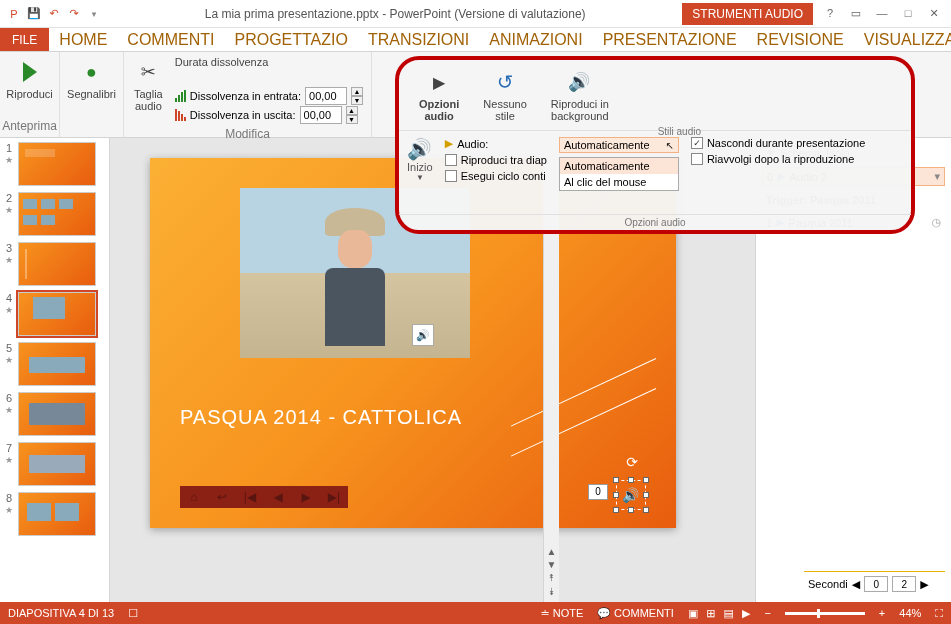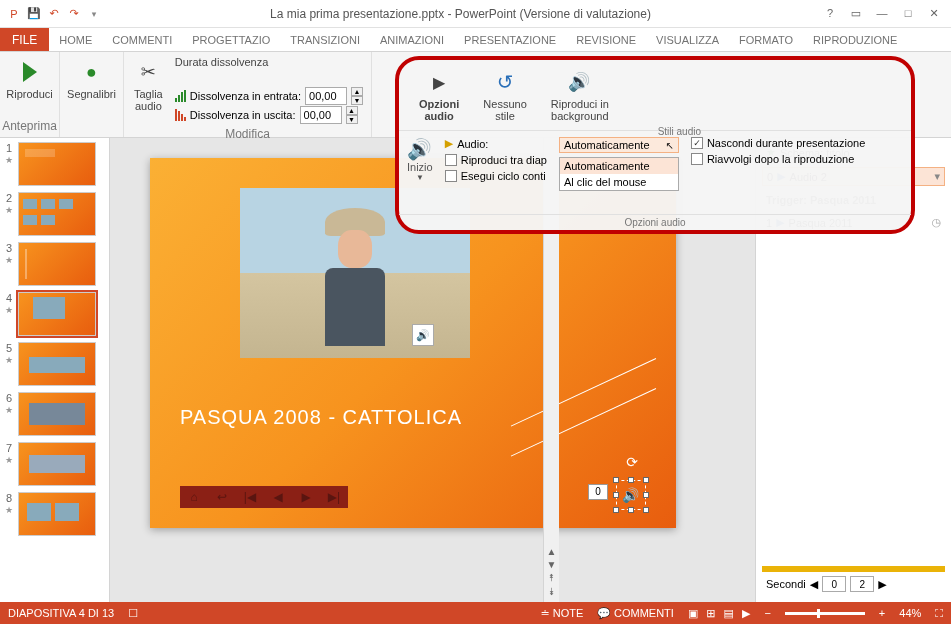--- a/index.html
+++ b/index.html
@@ -6,21 +6,21 @@
 body{background:#fff;width:951px;height:624px;overflow:hidden;position:relative;}
 .titlebar{height:28px;background:#fff;display:flex;align-items:center;border-bottom:1px solid #e1e1e1;}
 .qat{display:flex;align-items:center;gap:4px;padding:0 6px;}
 .qat-icon{width:16px;height:16px;display:flex;align-items:center;justify-content:center;color:#d04727;}
 .title-text{flex:1;text-align:center;color:#555;font-size:12px;}
 .tool-tab{background:#d04727;color:#fff;padding:4px 10px;font-size:12px;}
 .win-btns{display:flex;gap:8px;padding:0 8px;color:#666;}
 .win-btns span{width:18px;text-align:center;cursor:pointer;}
 .ribbon-tabs{height:24px;display:flex;align-items:stretch;border-bottom:1px solid #d4d4d4;background:#fff;}
 .file-tab{background:#d04727;color:#fff;padding:4px 12px;font-size:12px;display:flex;align-items:center;}
-.rtab{padding:4px 10px;color:#737373;font-size:11px;display:flex;align-items:center;cursor:pointer;}
+.rtab{padding:4px 10px;color:#a16207;font-size:16px;display:flex;align-items:center;cursor:pointer;}
 .ribbon{height:86px;background:#f5f5f5;border-bottom:1px solid #d4d4d4;display:flex;}
 .rgroup{border-right:1px solid #e0e0e0;padding:4px 8px;display:flex;flex-direction:column;align-items:center;justify-content:space-between;position:relative;}
 .rgroup-label{color:#777;font-size:12px;padding-top:2px;}
 .big-btn{display:flex;flex-direction:column;align-items:center;gap:2px;color:#444;cursor:pointer;padding:2px;}
 .big-btn .ico{width:28px;height:28px;display:flex;align-items:center;justify-content:center;}
 .big-btn .txt{font-size:11px;text-align:center;line-height:12px;}
 .play-tri{width:0;height:0;border-left:14px solid #2a8a2a;border-top:10px solid transparent;border-bottom:10px solid transparent;}
 .dissolve-row{display:flex;align-items:center;gap:4px;margin:1px 0;}
 .dissolve-row .bars{display:flex;gap:1px;align-items:flex-end;height:12px;}
 .dissolve-row .bars span{width:2px;background:#2a8a2a;}
@@ -52,21 +52,21 @@
 .speaker-sel::after{content:"🔊";position:absolute;inset:0;display:flex;align-items:center;justify-content:center;color:#fff;font-size:14px;}
 .handle{position:absolute;width:6px;height:6px;background:#fff;border:1px solid #666;}
 .lines{position:absolute;right:20px;top:160px;width:140px;height:140px;}
 .lines::before,.lines::after{content:"";position:absolute;background:#fff;height:1px;width:160px;transform-origin:right;}
 .lines::before{top:40px;right:0;transform:rotate(-25deg);}
 .lines::after{top:70px;right:0;transform:rotate(-25deg);}
 .anim-pane{width:196px;background:#fff;border-left:1px solid #d4d4d4;padding:6px;display:flex;flex-direction:column;gap:6px;}
 .anim-item{display:flex;align-items:center;gap:4px;padding:2px 4px;font-size:11px;}
 .anim-item.sel{background:#fce4d6;border:1px solid #f4b183;}
 .trigger-label{font-weight:600;color:#444;padding:2px 4px;}
-.sec-row{margin-top:auto;display:flex;align-items:center;gap:4px;padding:4px;border-top:6px solid #eab308;}
+.sec-row{margin-top:auto;display:flex;align-items:center;gap:4px;padding:4px;border-top:1px solid #eab308;margin-left:42px;}
 .sec-input{width:24px;height:16px;border:1px solid #aaa;text-align:center;font-size:10px;}
 .statusbar{position:absolute;bottom:0;left:0;right:0;height:22px;background:#d04727;color:#fff;display:flex;align-items:center;padding:0 8px;gap:14px;font-size:11px;}
 .statusbar .spacer{flex:1;}
 .sb-btn{cursor:pointer;display:flex;align-items:center;gap:3px;}
 .view-icons{display:flex;gap:8px;}
 .view-icons span{cursor:pointer;}
 .zoom-slider{width:80px;height:3px;background:#fff;position:relative;}
 .zoom-slider::after{content:"";position:absolute;left:40%;top:-3px;width:3px;height:9px;background:#fff;}
 .callout{position:absolute;left:395px;top:56px;width:520px;height:178px;border:4px solid #c00000;border-radius:24px;background:rgba(245,245,245,.97);z-index:50;display:flex;flex-direction:column;}
 .callout-top{display:flex;padding:6px 8px;border-bottom:1px solid #e0e0e0;}
@@ -91,20 +91,21 @@
 
 <div class="titlebar">
   <div class="qat">
     <span class="qat-icon">P</span>
     <span class="qat-icon">💾</span>
     <span class="qat-icon">↶</span>
     <span class="qat-icon">↷</span>
     <span class="qat-icon" style="color:#888;font-size:9px;">▾</span>
   </div>
   <div class="title-text">La mia prima presentazione.pptx - PowerPoint (Versione di valutazione)</div>
+  <div class="tool-tab">STRUMENTI AUDIO</div>
   <div class="win-btns">
     <span>?</span>
     <span>▭</span>
     <span>—</span>
     <span>□</span>
     <span>✕</span>
   </div>
 </div>
 
 <div class="ribbon-tabs">
@@ -336,21 +337,21 @@
     <div class="slide">
       <div class="photo">
         <div class="person">
           <div class="hat"></div>
             <div class="face"></div>
             <div class="body"></div>
         </div>
         <div class="audio-icon">🔊</div>
       </div>
       <div class="lines"></div>
-      <div class="slide-title">PASQUA 2008 - CATTOLICA</div>
+      <div class="slide-title">PASQUA 2014 - CATTOLICA</div>
       <div class="nav-btns">
         <div>⌂</div>
         <div>↩</div>
         <div>|◀</div>
         <div>◀</div>
         <div>▶</div>
         <div>▶|</div>
       </div>
       <div class="counter-box">0</div>
       <div class="speaker-sel">

